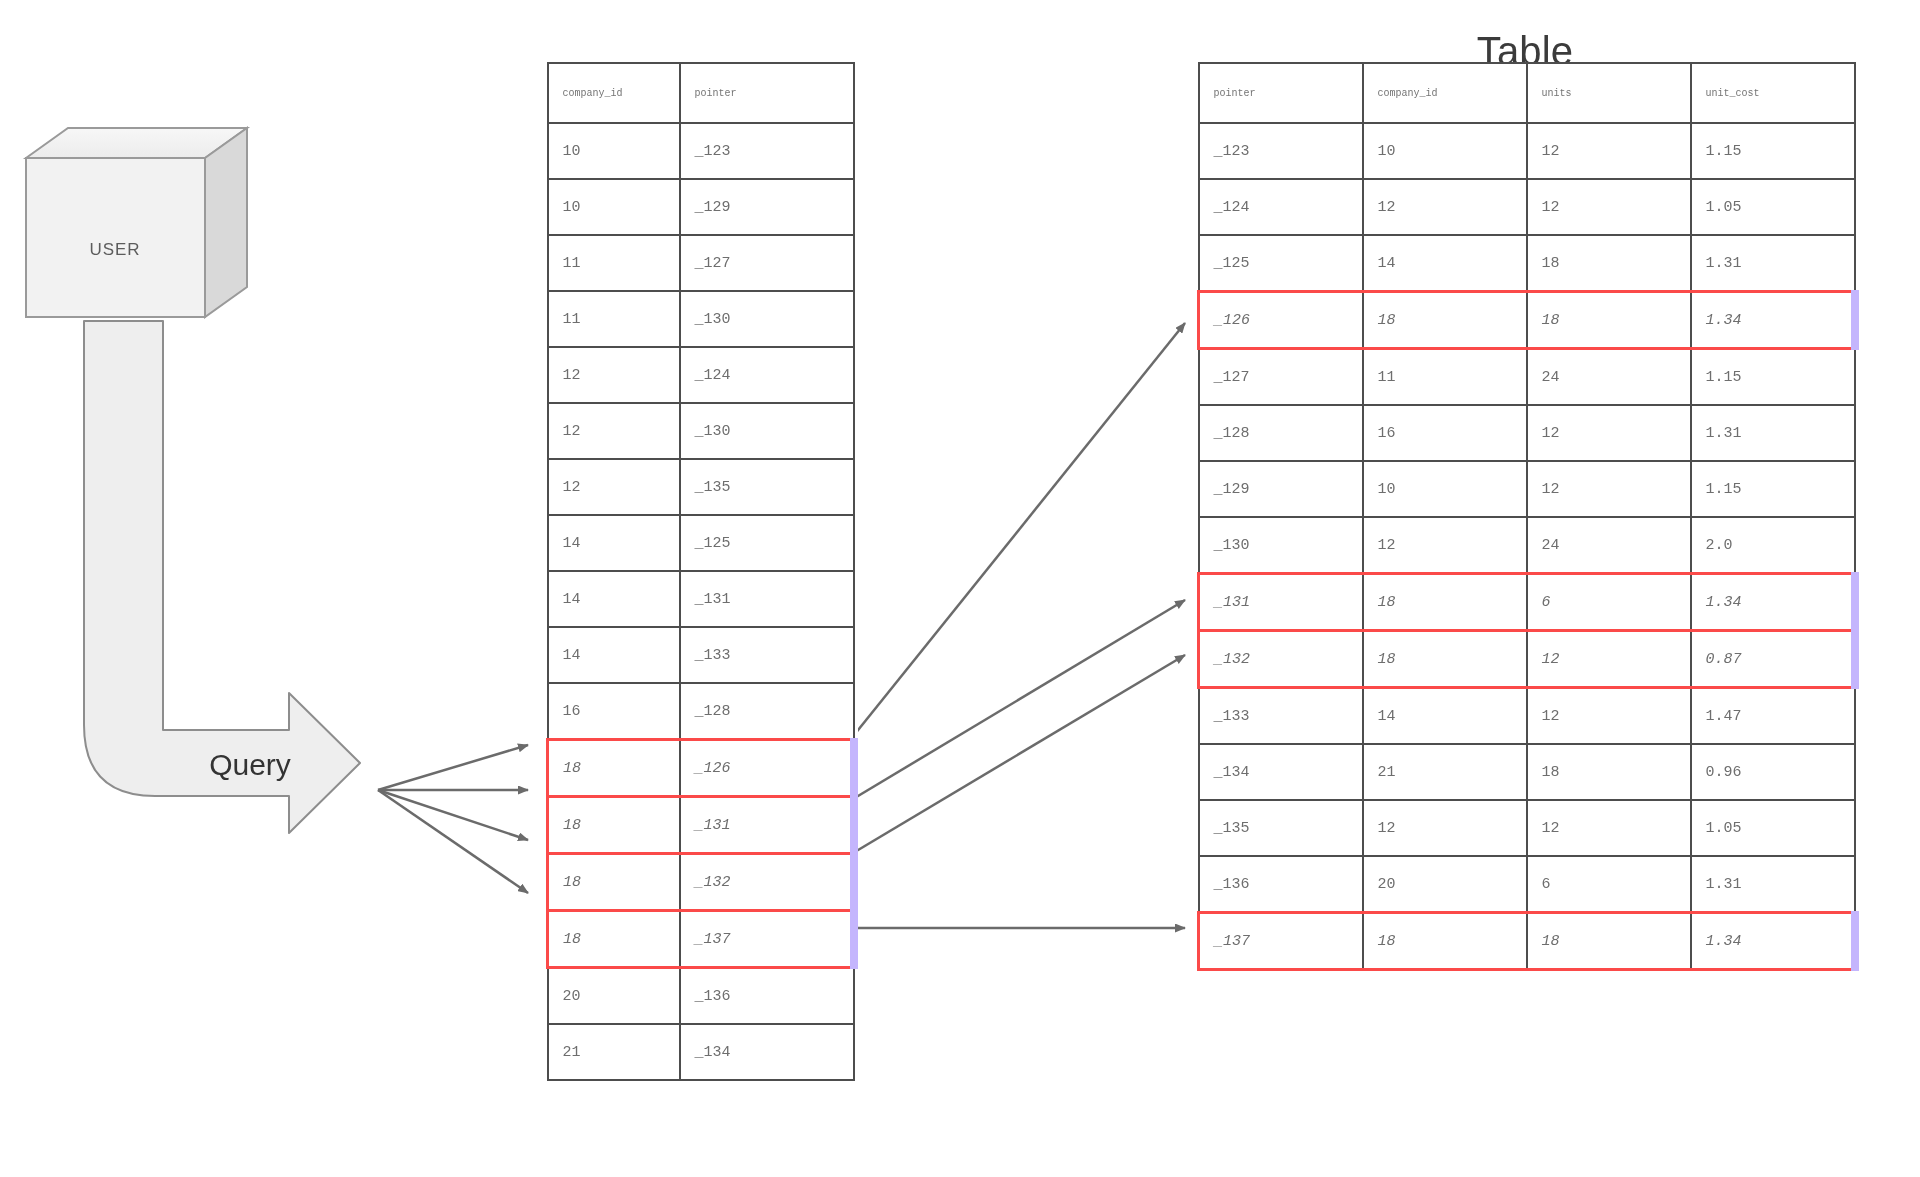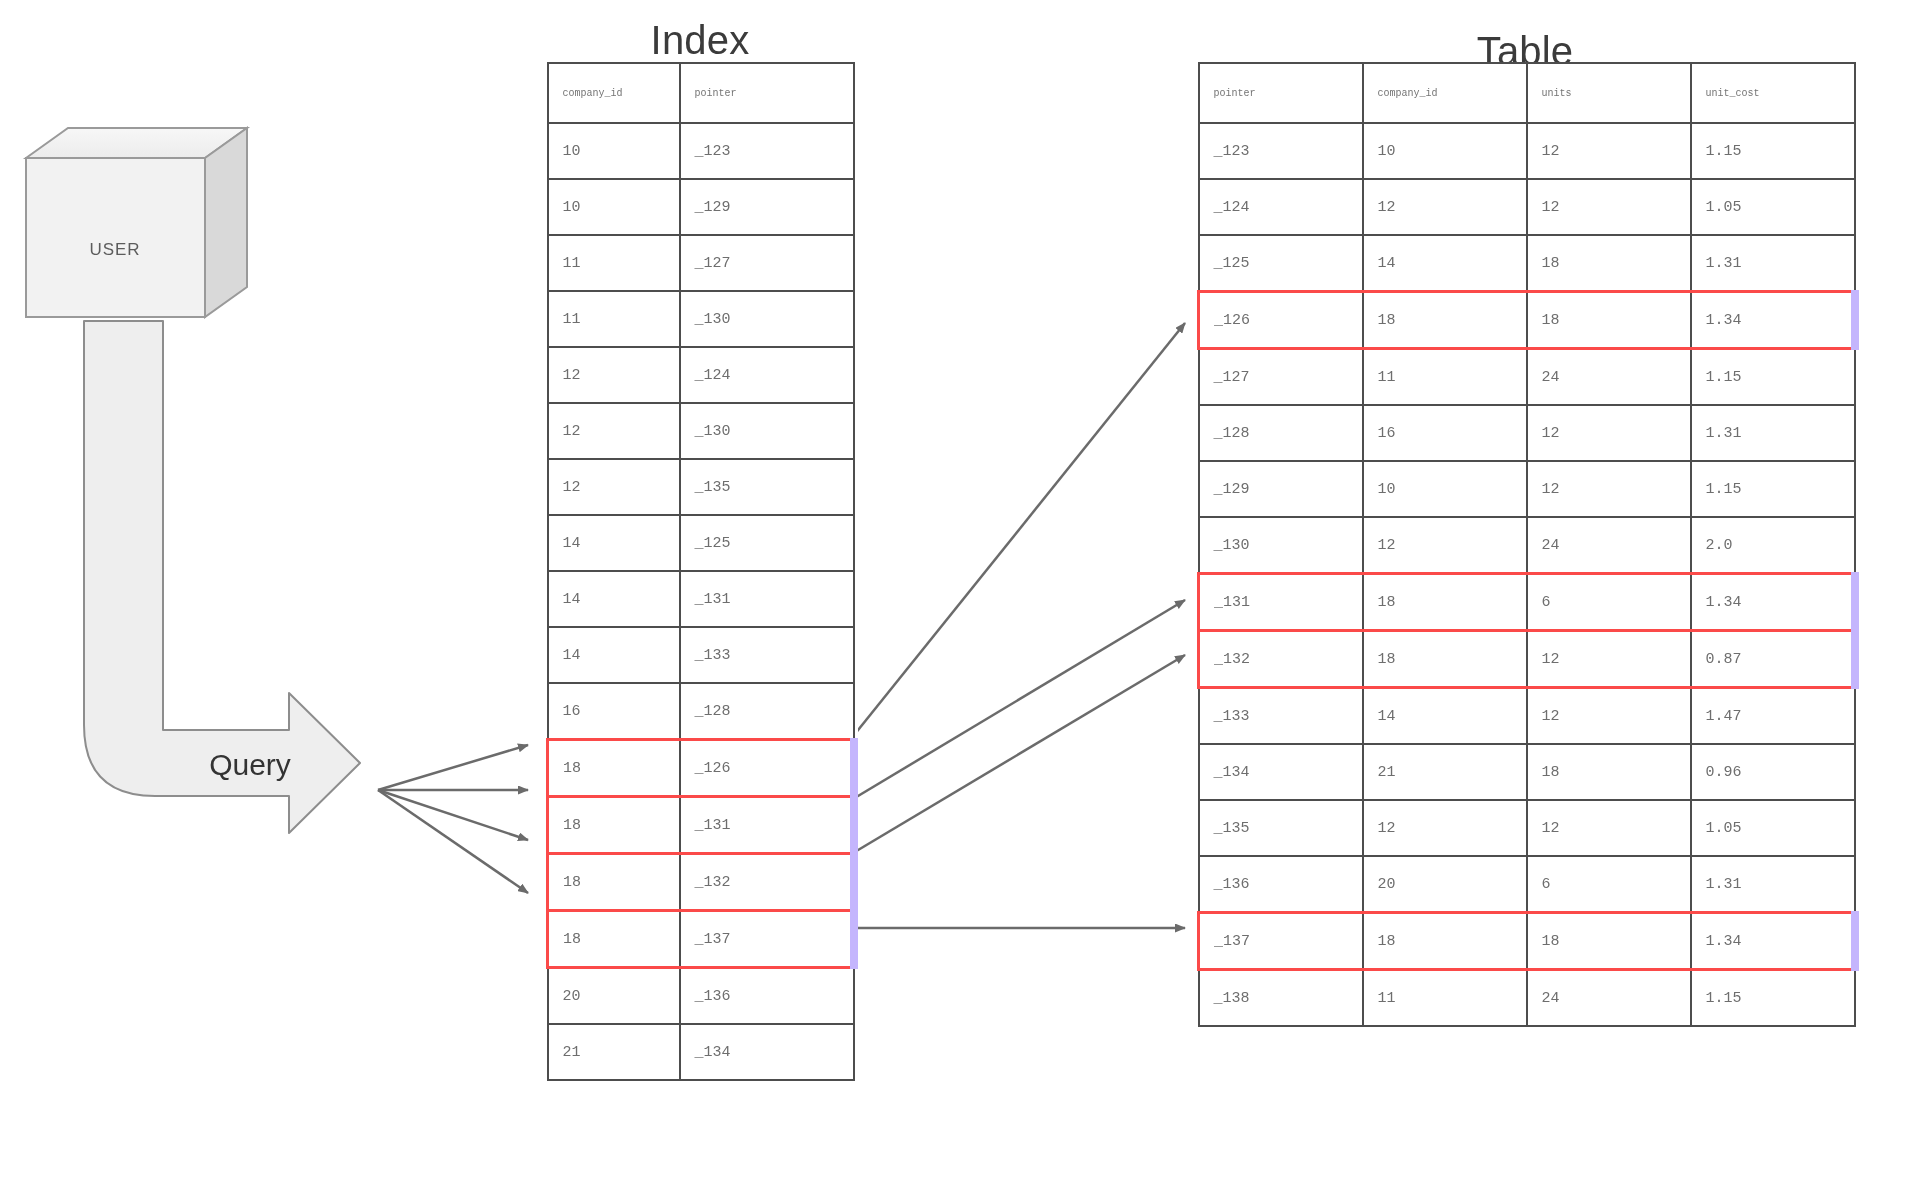--- a/index.html
+++ b/index.html
@@ -57,20 +57,21 @@
   }
   .db-table td.hdr {
     font-size: 10px;
     color: #747474;
     height: 58px;
   }
   
   .db-table tr.hl td {
     border-top: 3px solid #fb4a49;
     border-bottom: 3px solid #fb4a49;
+    font-style: italic;
   }
   .db-table tr.hl td:first-child { border-left: 3px solid #fb4a49; }
   .db-table tr.hl td:last-child  { border-right: 8px solid #c4b5fd; }
 
   #index-table { left: 546px; top: 62px; width: 306px; }
   #index-table col.c1 { width: 132px; }
   #index-table col.c2 { width: 174px; }
 
   #main-table { left: 1197px; top: 62px; width: 656px; }
   #main-table col.m1 { width: 164px; }
@@ -151,21 +152,20 @@
       <line x1="838" y1="755" x2="1185" y2="323" marker-end="url(#arrowhead)"></line>
 
       <line x1="838" y1="808" x2="1185" y2="600" marker-end="url(#arrowhead)"></line>
 
       <line x1="838" y1="862" x2="1185" y2="655" marker-end="url(#arrowhead)"></line>
 
       <line x1="838" y1="928" x2="1185" y2="928" marker-end="url(#arrowhead)"></line>
     </g>
   </svg>
 
-  <div class="diagram-title" id="index-title">Index</div>
   <div class="diagram-title" id="table-title">Table</div>
 
   <table class="db-table" id="index-table">
     <colgroup>
         <col class="c1">
         <col class="c2">
       </colgroup>
     <tbody id="index-body">
         <tr>
           <td class="hdr">company_id</td>
@@ -339,22 +339,16 @@
           <td>20</td>
           <td>6</td>
           <td>1.31</td>
         </tr>
         <tr class="hl">
           <td>_137</td>
           <td>18</td>
           <td>18</td>
           <td>1.34</td>
         </tr>
-        <tr>
-          <td>_138</td>
-          <td>11</td>
-          <td>24</td>
-          <td>1.15</td>
-        </tr>
       </tbody>
   </table>
 
 </div>
 
 </body></html>

